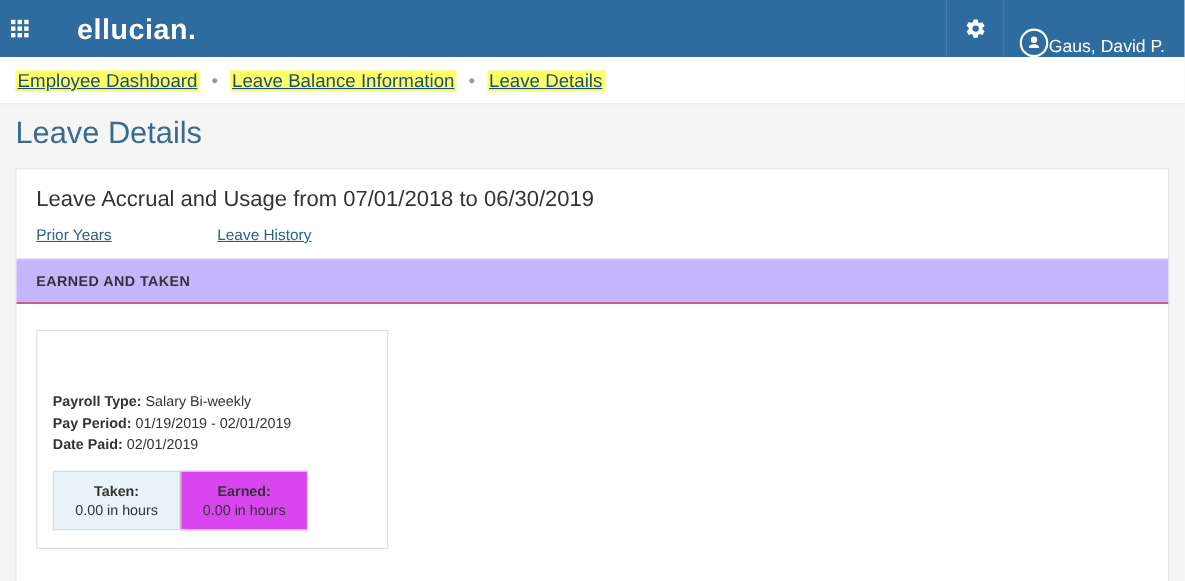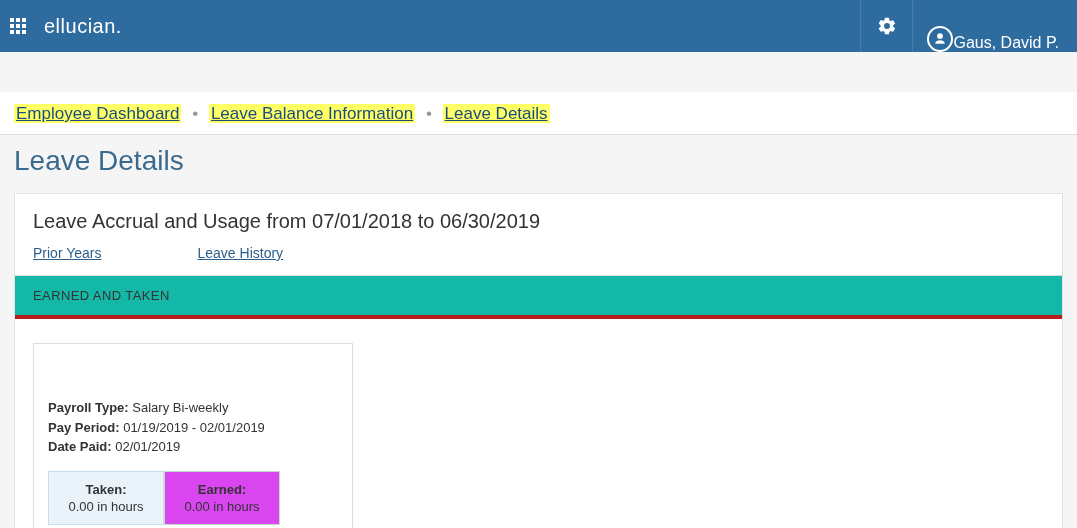--- a/index.html
+++ b/index.html
@@ -21,23 +21,24 @@
     }
     .apps-icon {
       display: grid;
       grid-template-columns: repeat(3, 4px);
       grid-template-rows: repeat(3, 4px);
       gap: 2px;
       margin-right: 18px;
     }
     .apps-icon span { background: #fff; width: 4px; height: 4px; }
     .brand {
-      font-size: 20px;
-      font-weight: 400;
+      font-size: 26px;
+      font-weight: 700;
       letter-spacing: 0.5px;
+      margin-left: 26px;
     }
     .banner-spacer { flex: 1; }
     .banner-right { display: flex; align-items: center; height: 100%; }
     .settings-btn {
       width: 52px;
       height: 52px;
       display: flex;
       align-items: center;
       justify-content: center;
       border-left: 1px solid rgba(255,255,255,0.12);
@@ -60,21 +61,20 @@
     }
     .avatar-circle svg { fill: #fff; }
     .username { font-size: 16px; }
 
     
     .breadcrumb-bar {
       background: #fff;
       border-bottom: 1px solid #ddd;
       padding: 12px 14px 10px;
       font-size: 17px;
-      margin-top: 40px;
     }
     .crumb {
       color: #1a4e7f;
       text-decoration: underline;
       background: #ffff66;
       padding: 0 2px;
     }
     .crumb-sep { color: #999; margin: 0 6px; }
 
     
@@ -97,26 +97,26 @@
     .leave-range { font-size: 20px; color: #333; margin-bottom: 12px; }
     .header-links { display: flex; gap: 96px; }
     .header-links a {
       color: #2a5f8c;
       text-decoration: underline;
       font-size: 14px;
     }
 
     
     .section-heading {
-      background: #14b8a6;
+      background: #c4b5fd;
       border-top: 1px solid #ddd;
-      border-bottom: 4px solid #b91c1c;
+      border-bottom: 1px solid #b91c1c;
       padding: 12px 18px;
       font-size: 13px;
-      font-weight: 400;
+      font-weight: 700;
       letter-spacing: 0.4px;
     }
 
     
     .pay-area { padding: 24px 18px 30px; }
     .pay-card {
       border: 1px solid #ddd;
       padding: 14px 14px 16px;
       width: 320px;
     }

